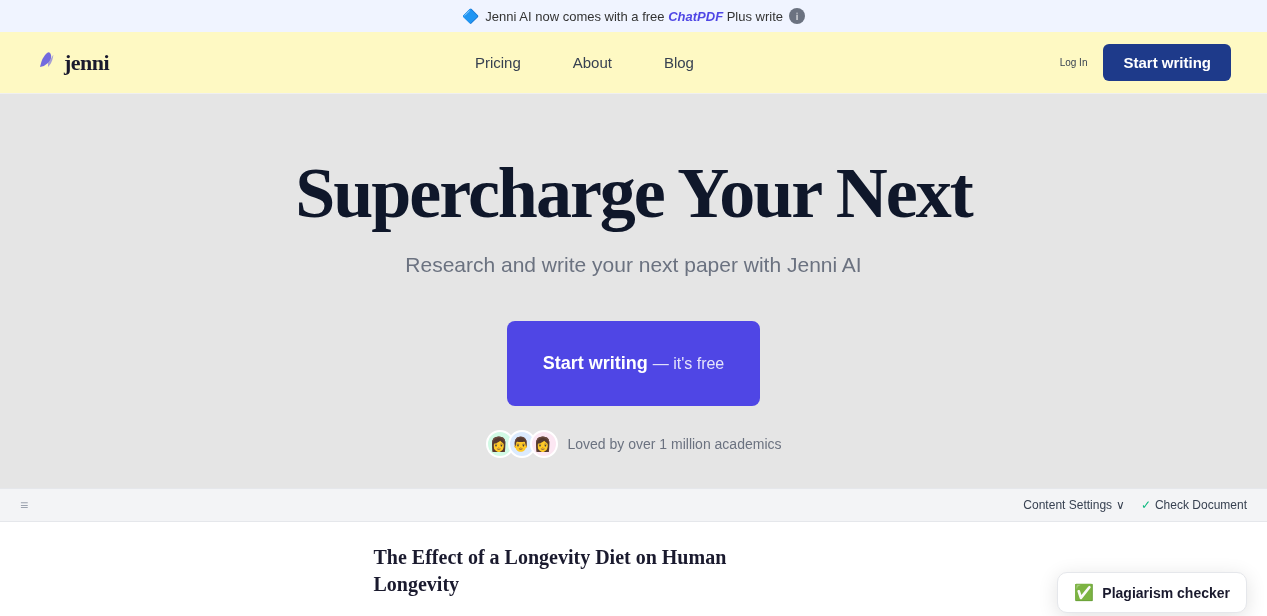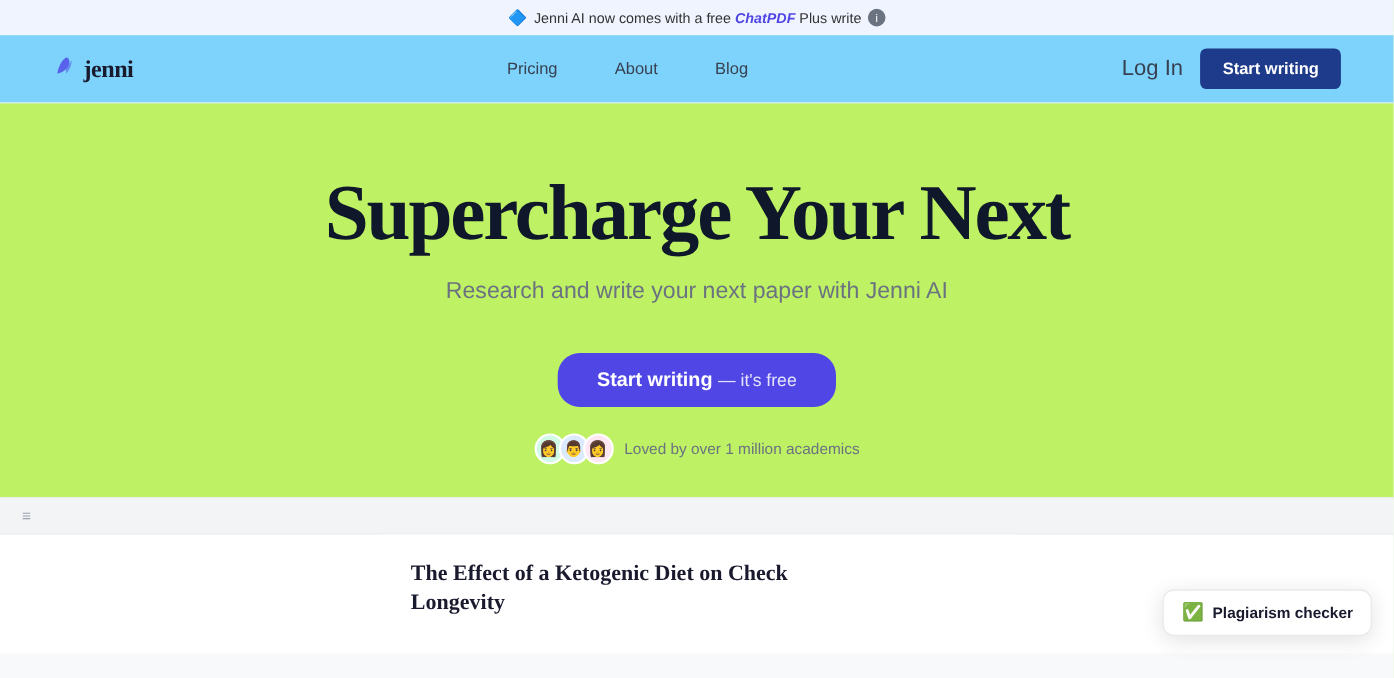--- a/index.html
+++ b/index.html
@@ -42,22 +42,22 @@
     }
     .banner-emoji {
       font-size: 14px;
     }
 
     
     .navbar {
       display: flex;
       align-items: center;
       justify-content: space-between;
-      padding: 12px 48px;
-      background: #7dd3fc;
+      padding: 12px 36px;
+      background: #fef9c3;
       border-bottom: 1px solid #f0f0f0;
     }
     .logo-area {
       display: flex;
       align-items: center;
       gap: 6px;
     }
     .logo-icon {
       font-size: 20px;
       color: #4f46e5;
@@ -81,64 +81,64 @@
       font-size: 15px;
       font-weight: 500;
     }
     .nav-actions {
       display: flex;
       align-items: center;
       gap: 16px;
     }
     .login-btn {
       color: #374151;
-      font-size: 20px;
+      font-size: 10px;
       font-weight: 500;
       background: none;
       border: none;
       cursor: pointer;
     }
     .start-writing-btn {
       background: #1e3a8a;
       color: #fff;
       border: none;
       padding: 10px 20px;
       border-radius: 6px;
       font-size: 15px;
       font-weight: 600;
       cursor: pointer;
     }
 
     
     .hero {
       text-align: center;
       padding: 60px 20px 30px;
-      background: #bef264;
+      background: #e5e5e5;
     }
     .hero-title {
       font-size: 72px;
       font-weight: 800;
       color: #0f172a;
       line-height: 1.1;
       letter-spacing: -2px;
       font-family: Georgia, 'Times New Roman', serif;
       max-width: 700px;
       margin: 0 auto 20px;
     }
     .hero-subtitle {
       font-size: 21px;
       color: #6b7280;
       margin-bottom: 44px;
     }
     .hero-cta {
       display: inline-block;
       background: #4f46e5;
       color: #fff;
-      padding: 14px 36px;
-      border-radius: 20px;
+      padding: 32px 36px;
+      border-radius: 8px;
       font-size: 18px;
       font-weight: 600;
       border: none;
       cursor: pointer;
       margin-bottom: 24px;
       text-align: center;
     }
     .hero-cta .free-tag {
       font-weight: 400;
       opacity: 0.85;
@@ -317,25 +317,35 @@
     </div>
     <span>Loved by over 1 million academics</span>
   </div>
 </section>
 
 <div class="doc-preview-wrapper">
   <div class="doc-bar">
     <div class="doc-bar-left">
       <span class="doc-bar-grip">≡</span>
     </div>
+    <div class="doc-bar-right">
+      <div class="content-settings">
+        <span>Content Settings</span>
+        <span>∨</span>
+      </div>
+      <div class="check-document">
+        <span class="check-icon">✓</span>
+        <span>Check Document</span>
+      </div>
+    </div>
   </div>
 
   <div style="position:relative; background:#fff; padding: 0 60px;">
     <div class="doc-content">
-      <div class="doc-title">The Effect of a Ketogenic Diet on Check</div>
+      <div class="doc-title">The Effect of a Longevity Diet on Human</div>
       <div class="doc-subtitle">Longevity</div>
 
     </div>
 
     <div class="plagiarism-badge">
       <span class="check-circle">✅</span>
       <span>Plagiarism checker</span>
     </div>
   </div>
 </div>

